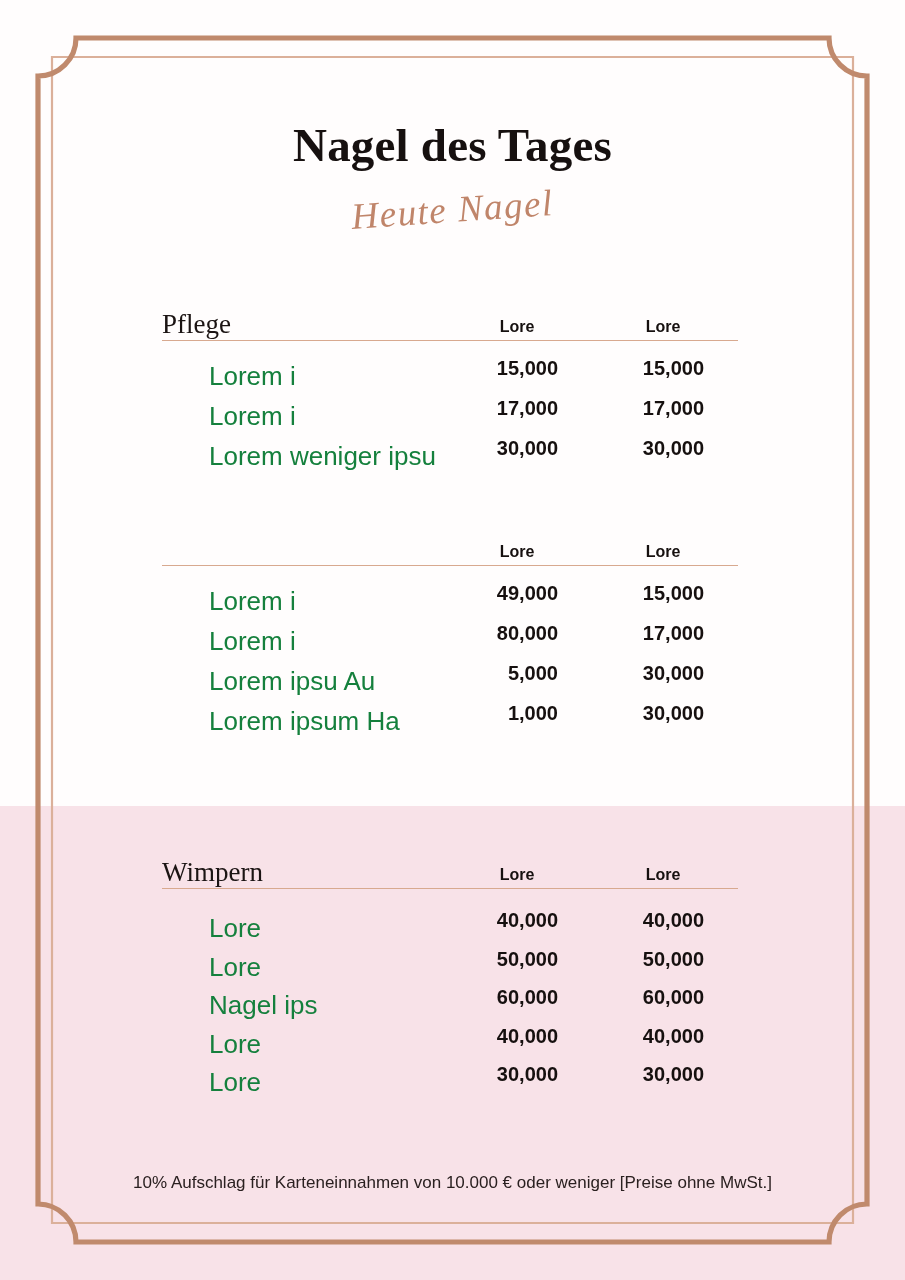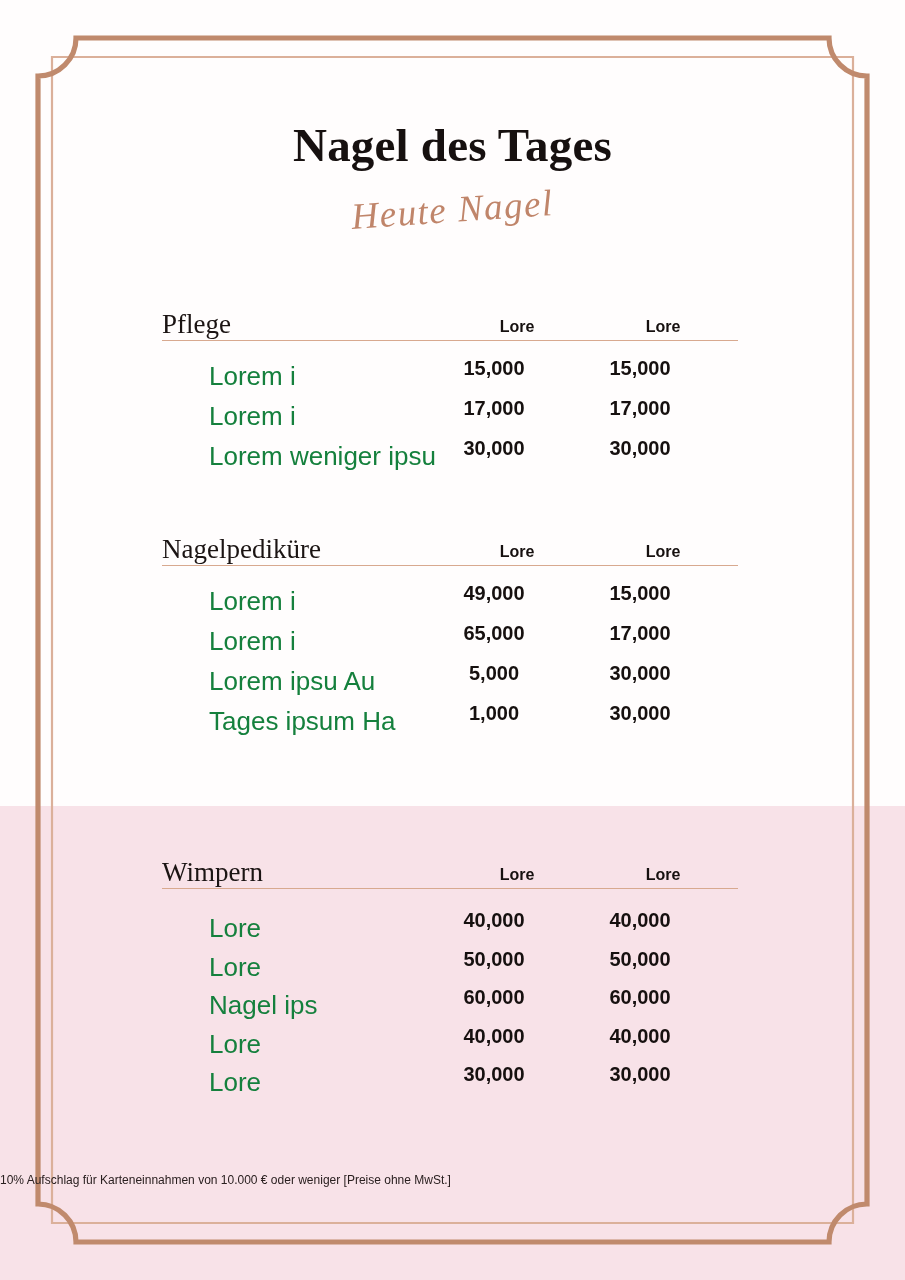--- a/index.html
+++ b/index.html
@@ -117,40 +117,40 @@
     white-space:nowrap;
     margin-left:47px;
   }
 
   .row-price {
     position:absolute;
     top:2px;
     font-size:20px;
     font-weight:bold;
     color:#16100f;
-    text-align:center;
+    text-align:right;
   }
   .row-price.p1 { left:268px; width:128px; }
   .row-price.p2 { left:414px; width:128px; }
 
   
   #sec-pflege     { top:296px; }
   #sec-pedikuere  { top:521px; }
   #sec-wimpern    { top:844px; }
 
   
   #sec-wimpern .row { height:38.5px; }
   #sec-wimpern .rows { margin-top:18px; }
 
   .footer {
     position:absolute;
     left:0; top:1173px;
     width:905px;
-    text-align:left;
-    font-size:12px;
+    text-align:center;
+    font-size:17px;
     font-weight:normal;
     color:#2a2020;
   }
 </style>
 </head>
 <body>
 
 <div id="page">
 
   <div class="band-pink"></div>
@@ -196,43 +196,42 @@
         <div class="row">
           <div class="row-label">Lorem weniger ipsu</div>
           <div class="row-price p1">30,000</div>
           <div class="row-price p2">30,000</div>
         </div>
       </div>
     </div>
 
     <div class="section" id="sec-pedikuere">
       <div class="sec-head">
-        <div class="sec-title">Nagelpediküre</div>
         <div class="col-head c1">Lore</div>
         <div class="col-head c2">Lore</div>
       </div>
       <div class="rule"></div>
       <div class="rows">
         <div class="row">
           <div class="row-label">Lorem i</div>
           <div class="row-price p1">49,000</div>
           <div class="row-price p2">15,000</div>
         </div>
         <div class="row">
           <div class="row-label">Lorem i</div>
-          <div class="row-price p1">65,000</div>
+          <div class="row-price p1">80,000</div>
           <div class="row-price p2">17,000</div>
         </div>
         <div class="row">
           <div class="row-label">Lorem ipsu Au</div>
           <div class="row-price p1">5,000</div>
           <div class="row-price p2">30,000</div>
         </div>
         <div class="row">
-          <div class="row-label">Tages ipsum Ha</div>
+          <div class="row-label">Lorem ipsum Ha</div>
           <div class="row-price p1">1,000</div>
           <div class="row-price p2">30,000</div>
         </div>
       </div>
     </div>
 
     <div class="section" id="sec-wimpern">
       <div class="sec-head">
         <div class="sec-title">Wimpern</div>
         <div class="col-head c1">Lore</div>

